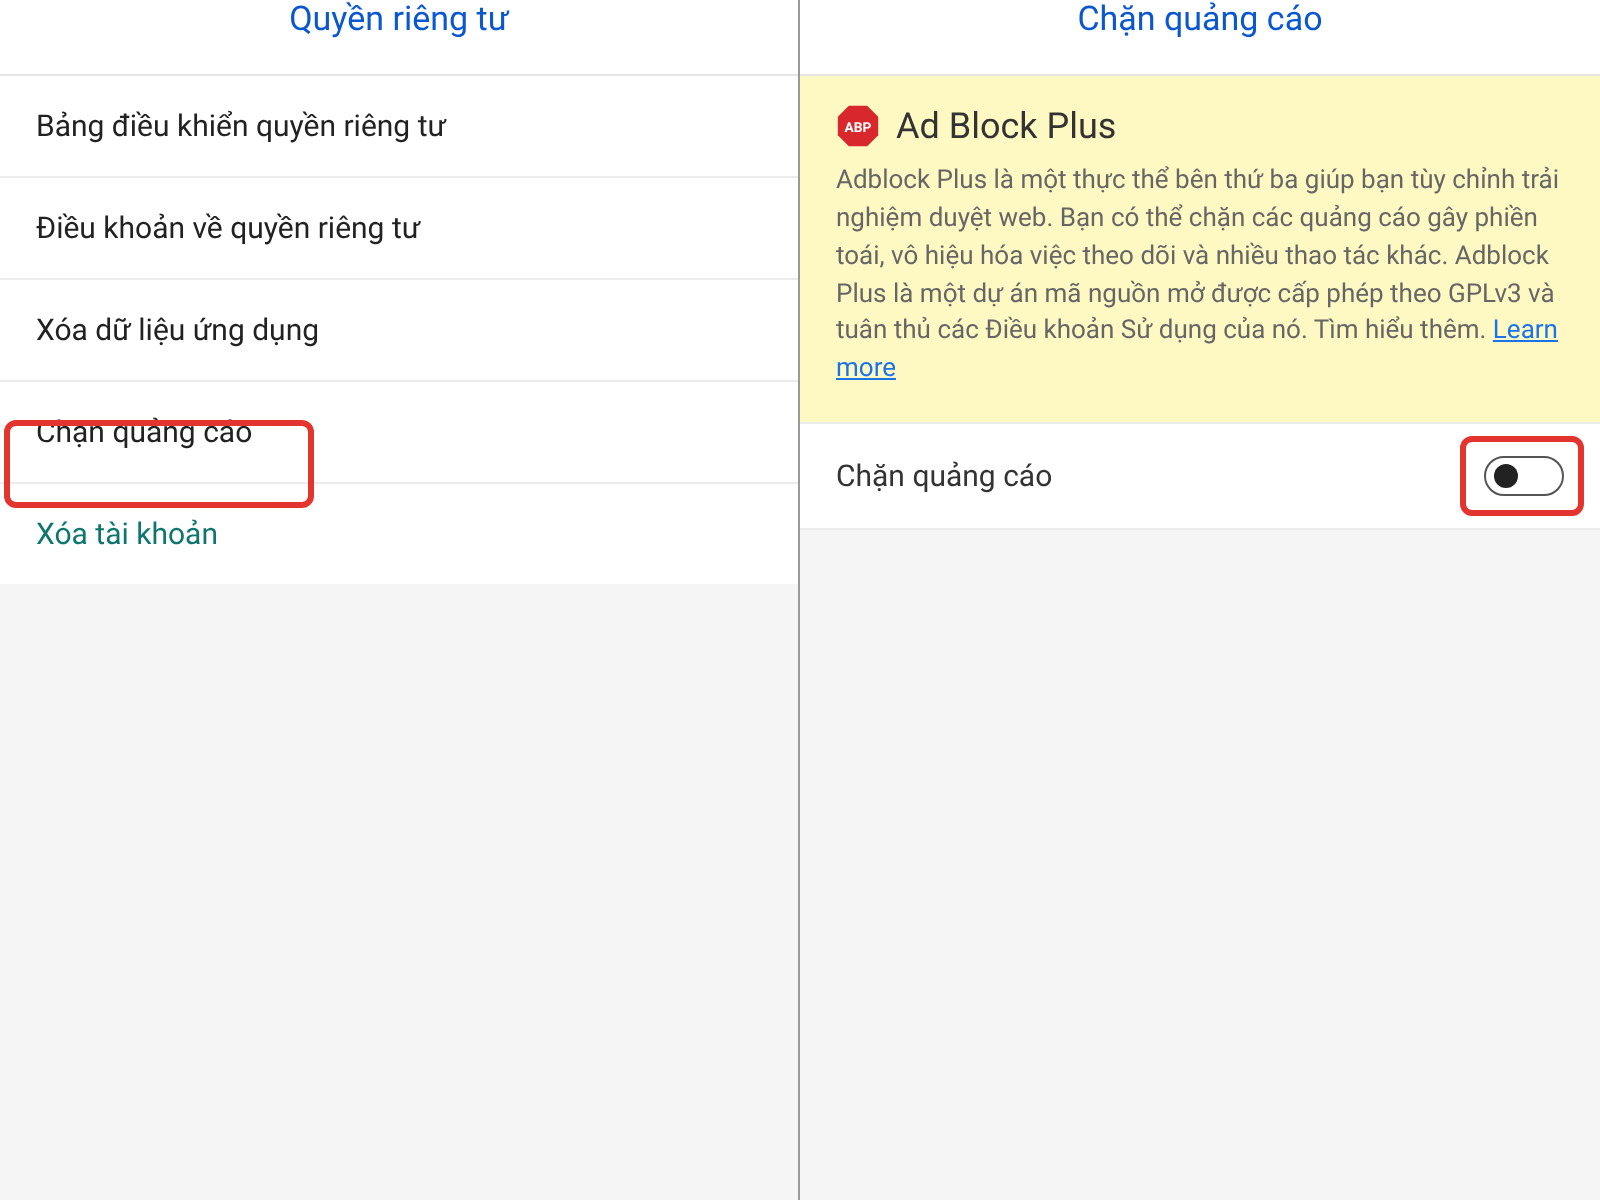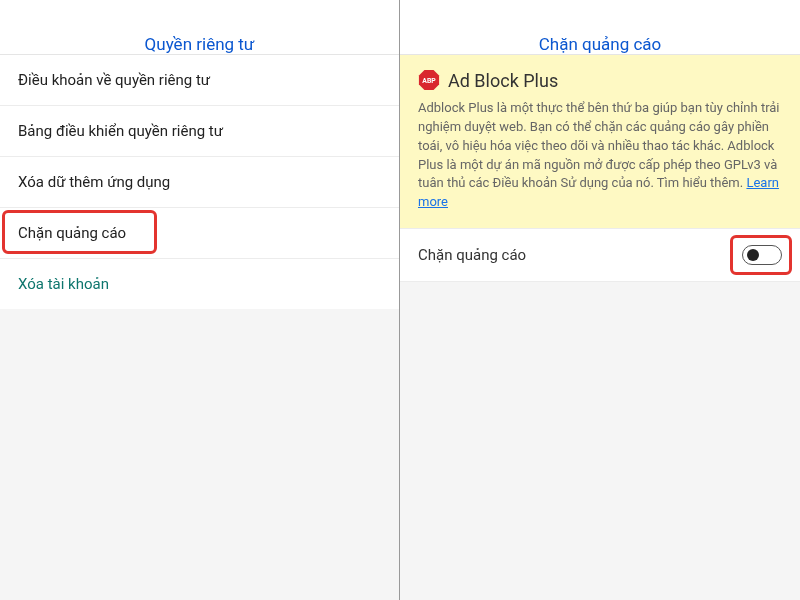--- a/index.html
+++ b/index.html
@@ -20,23 +20,23 @@
       height: 600px;
       background: #fff;
       display: flex;
       flex-direction: column;
       position: relative;
     }
     .panel-left {
       border-right: 1px solid #999;
     }
     .header {
-      height: 55px;
-      display: flex;
-      align-items: flex-end;
+      height: 38px;
+      display: flex;
+      align-items: flex-start;
       justify-content: center;
       border-bottom: 1px solid #e5e5e5;
       background: #fff;
     }
     .header-title {
       color: #0b57d0;
       font-size: 17px;
       font-weight: 400;
     }
     .content {
@@ -147,27 +147,27 @@
   </style>
 </head>
 <body>
 
 <div class="panel panel-left">
   <div class="header">
     <span class="header-title">Quyền riêng tư</span>
   </div>
   <div class="content">
     <div class="list-item">
+      <span>Bảng điều khiển quyền riêng tư</span>
+    </div>
+    <div class="list-item">
       <span>Điều khoản về quyền riêng tư</span>
     </div>
     <div class="list-item">
-      <span>Bảng điều khiển quyền riêng tư</span>
-    </div>
-    <div class="list-item">
-      <span>Xóa dữ thêm ứng dụng</span>
+      <span>Xóa dữ liệu ứng dụng</span>
     </div>
     <div class="list-item">
       <span>Chặn quảng cáo</span>
     </div>
     <div class="list-item danger">
       <span>Xóa tài khoản</span>
     </div>
     <div class="content-bottom"></div>
   </div>
   <div class="highlight-box-left"></div>

